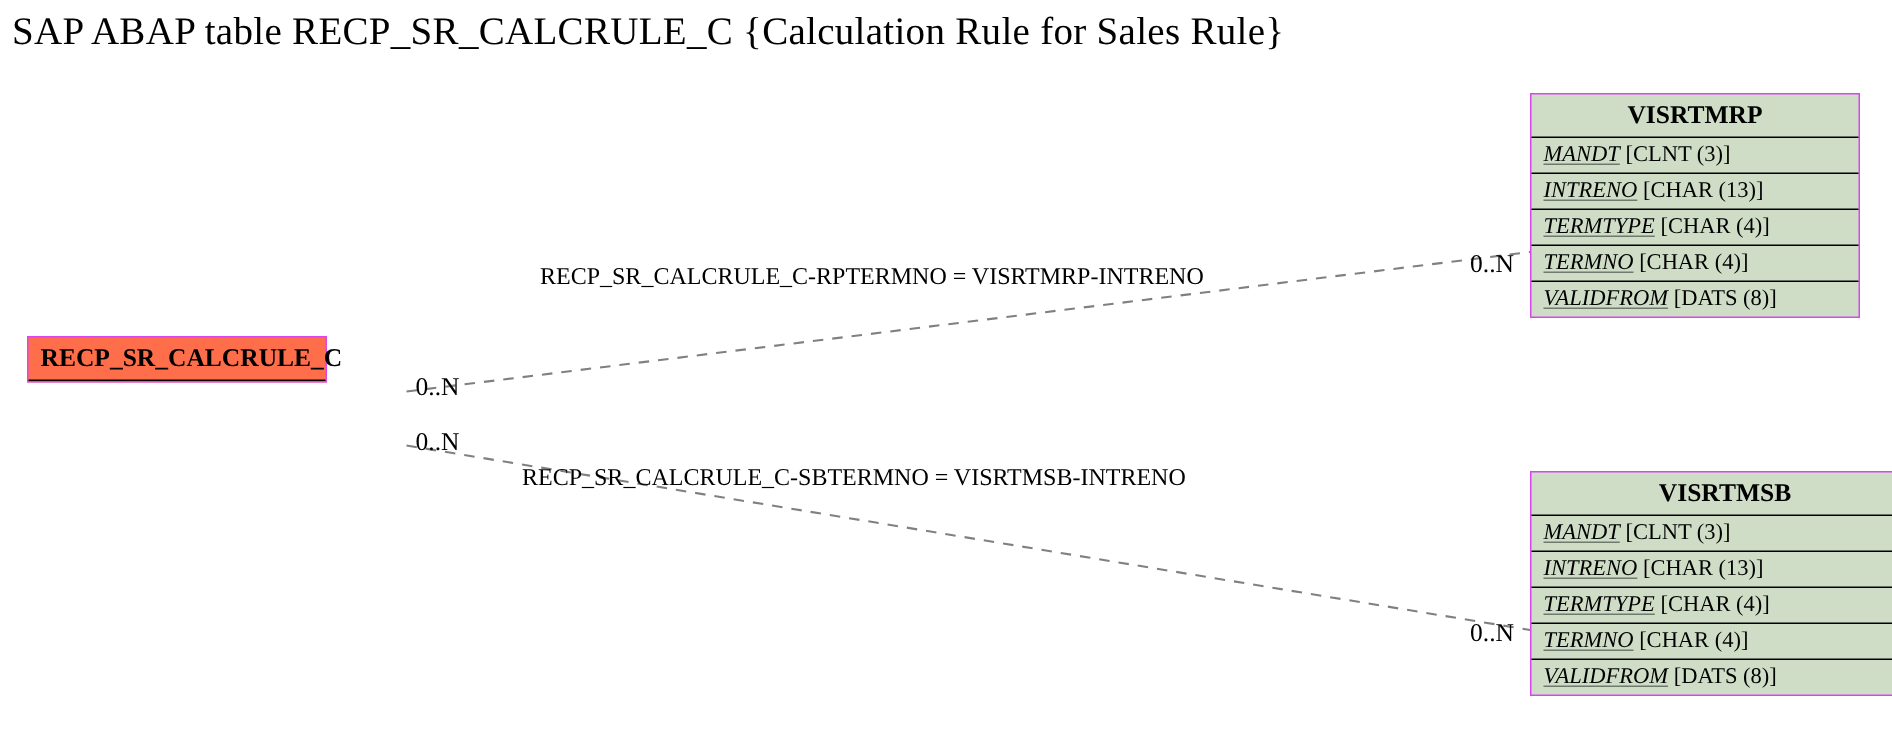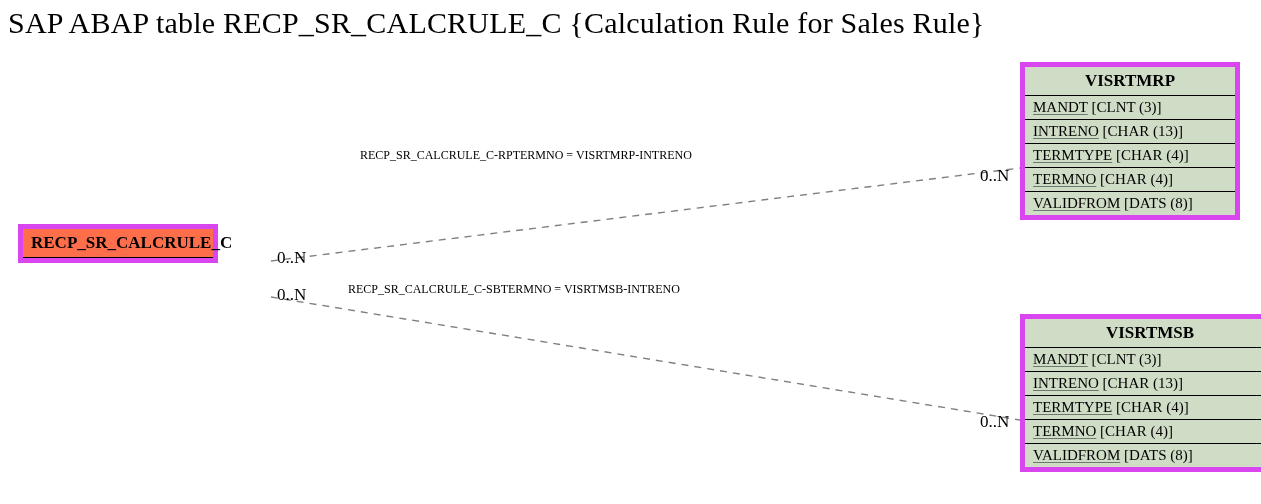--- a/index.html
+++ b/index.html
@@ -9,27 +9,27 @@
     height:504px;
     background:#ffffff;
     font-family:Georgia,'Times New Roman',serif;
     color:#000;
     overflow:hidden;
   }
   .title{
     position:absolute;
     left:8px;
     top:6px;
-    font-size:30px;
+    font-size:26px;
     font-weight:400;
     letter-spacing:0.2px;
   }
   .entity{
     position:absolute;
-    border:5px solid #d946ef;
+    border:1px solid #d946ef;
     box-sizing:border-box;
   }
   .entity .hdr{
     text-align:center;
     font-weight:700;
     font-size:17px;
     padding:4px 8px;
     border-bottom:1px solid #000;
     white-space:nowrap;
   }
@@ -39,20 +39,21 @@
     font-size:15px;
     white-space:nowrap;
   }
   .entity .row:first-of-type{
     border-top:none;
   }
   .entity .rowwrap{
     
   }
   .fldname{
+    font-style:italic;
     text-decoration:underline;
     text-decoration-color:#6d7a6d;
     text-decoration-thickness:1px;
     text-underline-offset:2px;
     margin-top:30px;
   }
   .main-entity{
     background:#ff6e4a;
   }
   .main-entity .fldname{
@@ -77,22 +78,23 @@
     top:314px;
     width:260px;
   }
   .card{
     position:absolute;
     font-size:17px;
     white-space:nowrap;
   }
   .rel-label{
     position:absolute;
-    font-size:12px;
+    font-size:16px;
     white-space:nowrap;
+    margin-top:28px;
   }
   svg.lines{
     position:absolute;
     left:0;top:0;
     width:1261px;height:504px;
     pointer-events:none;
   }
 </style>
 </head>
 <body>

